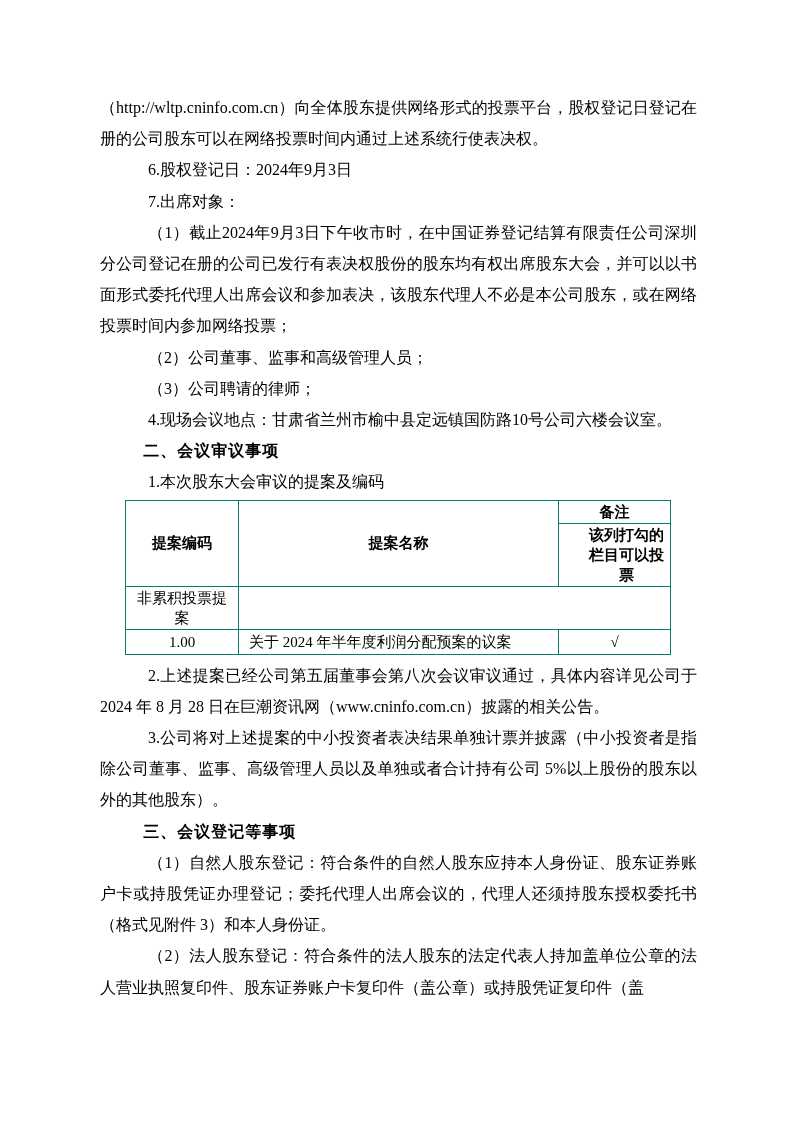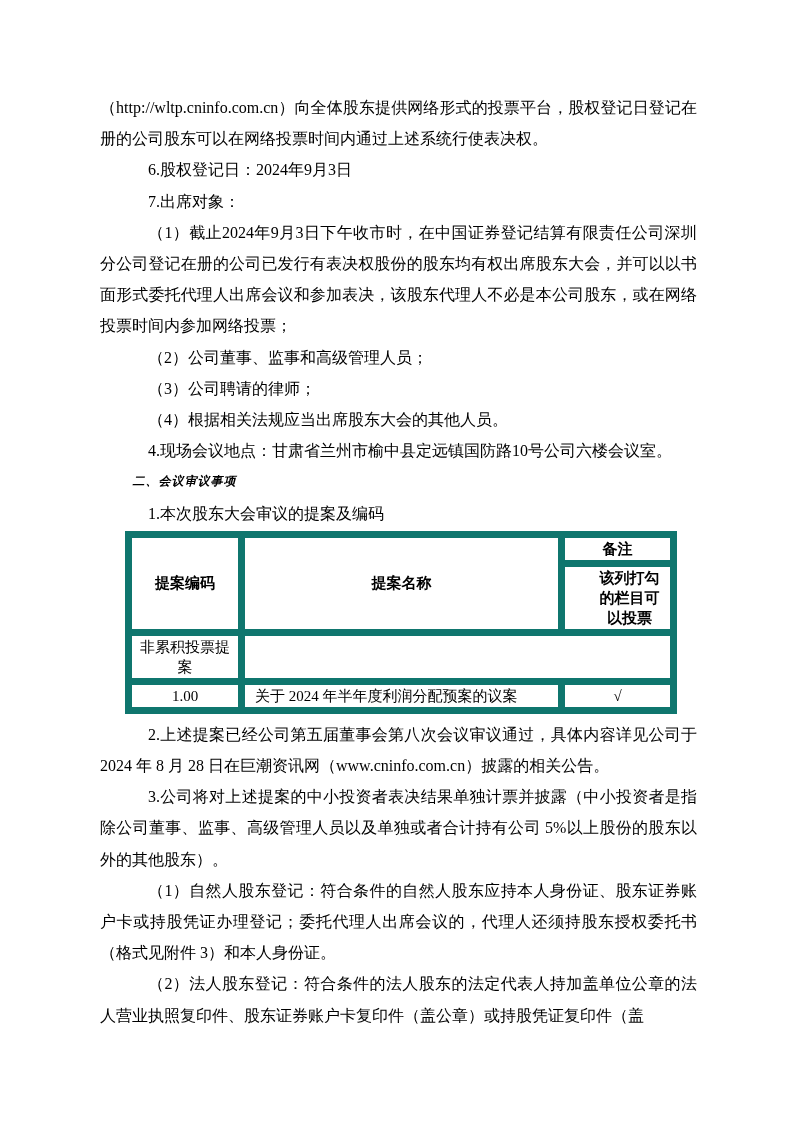--- a/index.html
+++ b/index.html
@@ -20,37 +20,36 @@
   }
   .para {
     font-size: 16px;
     line-height: 31.2px;
     text-align: justify;
     text-indent: 3em;
     word-break: break-word;
   }
   .para.no-indent { text-indent: 0; }
   .heading {
-    font-size: 12px;
+    font-size: 16px;
     line-height: 31.2px;
     font-weight: bold;
     font-family: "Liberation Sans", "DejaVu Sans", sans-serif;
     text-indent: 2.7em;
     letter-spacing: 1px;
-    font-style: italic;
   }
   table.proposal-table {
     border-collapse: collapse;
     table-layout: fixed;
     width: 545px;
     margin: 2px 0 5px 25px;
     font-size: 15px;
   }
   table.proposal-table td {
-    border: 7px solid #0f766e;
+    border: 1px solid #0f766e;
     line-height: 20px;
     vertical-align: middle;
     padding: 1px 4px;
     overflow: hidden;
   }
   .th {
     font-weight: bold;
     font-family: "Liberation Sans", "DejaVu Sans", sans-serif;
   }
   .center { text-align: center; }
@@ -64,21 +63,20 @@
 <body>
 
 <div class="page">
 
   <p class="para no-indent">（http://wltp.cninfo.com.cn）向全体股东提供网络形式的投票平台，股权登记日登记在册的公司股东可以在网络投票时间内通过上述系统行使表决权。</p>
   <p class="para">6.股权登记日：2024年9月3日</p>
   <p class="para">7.出席对象：</p>
   <p class="para">（1）截止2024年9月3日下午收市时，在中国证券登记结算有限责任公司深圳分公司登记在册的公司已发行有表决权股份的股东均有权出席股东大会，并可以以书面形式委托代理人出席会议和参加表决，该股东代理人不必是本公司股东，或在网络投票时间内参加网络投票；</p>
   <p class="para">（2）公司董事、监事和高级管理人员；</p>
   <p class="para">（3）公司聘请的律师；</p>
-  <p class="para">（4）根据相关法规应当出席股东大会的其他人员。</p>
   <p class="para">4.现场会议地点：甘肃省兰州市榆中县定远镇国防路10号公司六楼会议室。</p>
 
   <h2 class="heading">二、会议审议事项</h2>
   <p class="para">1.本次股东大会审议的提案及编码</p>
 
   <table class="proposal-table">
     <colgroup>
       <col style="width:113px">
       <col style="width:320px">
       <col style="width:112px">
@@ -100,16 +98,17 @@
         <td class="center">1.00</td>
         <td class="name-cell">关于 2024 年半年度利润分配预案的议案</td>
         <td class="center">√</td>
       </tr>
     </tbody>
   </table>
 
   <p class="para">2.上述提案已经公司第五届董事会第八次会议审议通过，具体内容详见公司于 2024 年 8 月 28 日在巨潮资讯网（www.cninfo.com.cn）披露的相关公告。</p>
   <p class="para">3.公司将对上述提案的中小投资者表决结果单独计票并披露（中小投资者是指除公司董事、监事、高级管理人员以及单独或者合计持有公司 5%以上股份的股东以外的其他股东）。</p>
 
+  <h2 class="heading">三、会议登记等事项</h2>
   <p class="para">（1）自然人股东登记：符合条件的自然人股东应持本人身份证、股东证券账户卡或持股凭证办理登记；委托代理人出席会议的，代理人还须持股东授权委托书（格式见附件 3）和本人身份证。</p>
   <p class="para">（2）法人股东登记：符合条件的法人股东的法定代表人持加盖单位公章的法人营业执照复印件、股东证券账户卡复印件（盖公章）或持股凭证复印件（盖</p>
 
 </div>
 
 </body></html>

